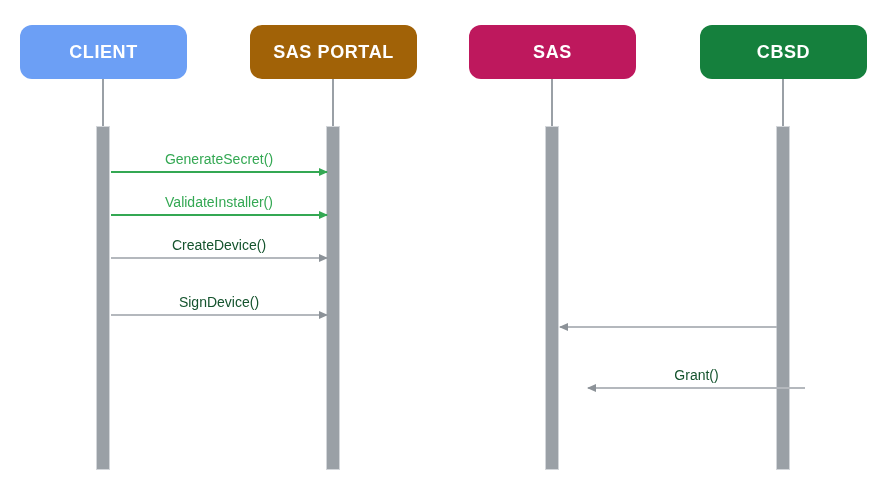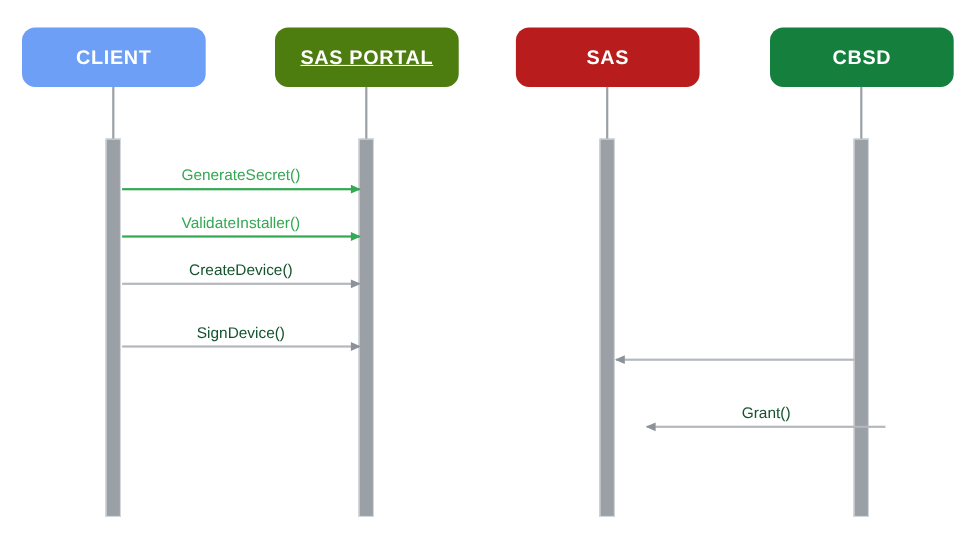--- a/index.html
+++ b/index.html
@@ -23,22 +23,22 @@
     border-radius: 12px;
     display: flex;
     align-items: center;
     justify-content: center;
     color: #ffffff;
     font-size: 18px;
     font-weight: 700;
     letter-spacing: 0.6px;
   }
   .box-client     { left: 20px;  background: #6C9FF5; }
-  .box-sas-portal { left: 250px; background: #4d7c0f; text-decoration: underline; }
-  .box-sas        { left: 469px; background: #b91c1c; align-items: center; }
+  .box-sas-portal { left: 250px; background: #a16207; }
+  .box-sas        { left: 469px; background: #be185d; align-items: center; }
   .box-cbsd       { left: 700px; background: #15803d; }
 
   .lifeline-stub {
     position: absolute;
     top: 79px;
     width: 2px;
     height: 48px;
     background: #9AA0A6;
   }
   .stub-client     { left: 102px; }

